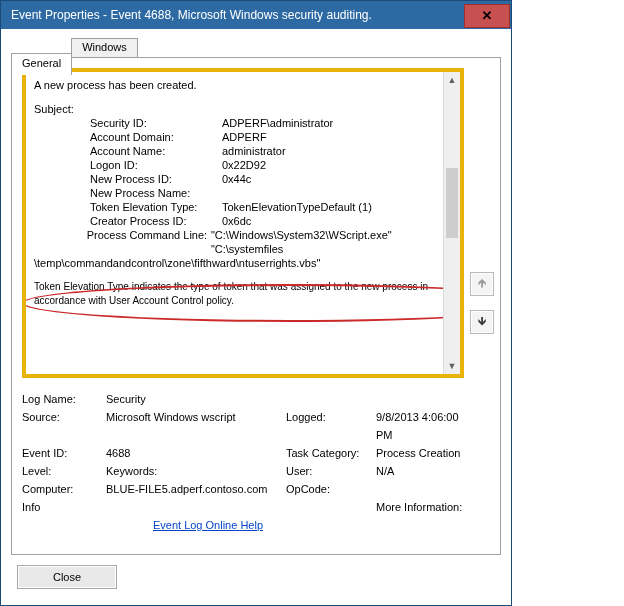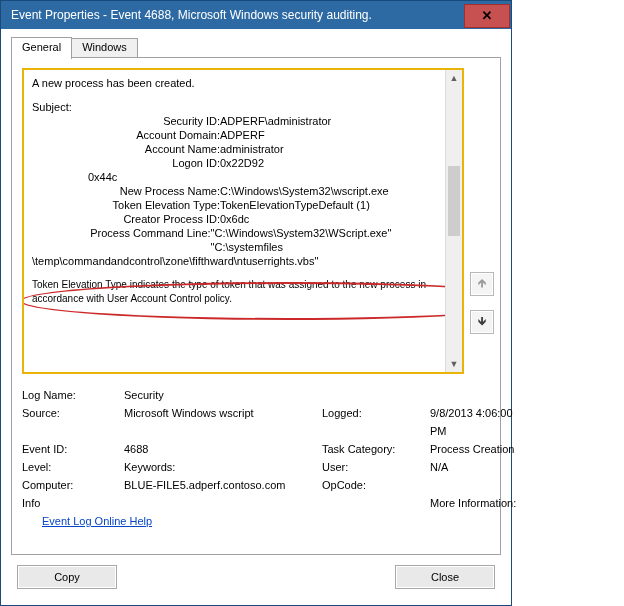--- a/index.html
+++ b/index.html
@@ -65,34 +65,34 @@
     border-bottom: none;
     background: #f0f0f0;
     margin-right: -1px;
     position: relative;
     top: 1px;
     color: #000;
   }
   .tab.active {
     background: #fff;
     z-index: 2;
-    top: 0;
+    top: 16px;
     padding-top: 3px;
     height: 18px;
   }
   .panel {
     border: 1px solid #a0a0a0;
     flex: 1;
     padding: 10px 36px 10px 10px;
     display: flex;
     flex-direction: column;
     position: relative;
   }
   .detail-area {
-    border: 2px solid #eab308;
+    border: 4px solid #eab308;
     height: 288px;
     padding: 6px 8px 8px 8px;
     font-size: 11px;
     line-height: 14px;
     color: #000;
     position: relative;
     overflow: hidden;
   }
   .scrollbar {
     position: absolute;
@@ -116,41 +116,41 @@
     left: 2px;
     right: 2px;
     top: 96px;
     height: 70px;
     background: #cdcdcd;
   }
   .det-line { white-space: pre; }
   .kv-row { display: flex; }
   .kv-indent { width: 56px; display: inline-block; }
   .kv-label { display: inline-block; }
-  .kv-label.w130 { width: 132px; text-align: right; }
+  .kv-label.w130 { width: 132px; }
   .kv-val { display: inline-block; }
   .section-hdr { margin-top: 10px; }
   .cmdline-highlight {
     position: absolute;
     border: 2px solid #cc2a2a;
     border-radius: 50% / 50%;
     pointer-events: none;
   }
   .footer-text {
     margin-top: 10px;
     font-size: 10px;
     line-height: 14px;
   }
   .meta-grid {
     margin-top: 12px;
     font-size: 11px;
     line-height: 18px;
     display: grid;
     grid-template-columns: 82px 178px 88px auto;
-    column-gap: 20px;
+    column-gap: 2px;
   }
   .meta-label { color: #000; }
   .link {
     color: #0645c8;
     text-decoration: underline;
     cursor: pointer;
   }
   .side-btn {
     position: absolute;
     right: 6px;
@@ -228,26 +228,26 @@
         </div>
         <div class="kv-row">
           <span class="kv-indent"></span>
           <span class="kv-label w130">Logon ID:</span>
           <span class="kv-val">0x22D92</span>
         </div>
 
 
         <div class="kv-row">
           <span class="kv-indent"></span>
+          <span class="kv-label w130">New Process ID:</span>
           <span class="kv-val">0x44c</span>
         </div>
         <div class="kv-row">
           <span class="kv-indent"></span>
           <span class="kv-label w130">New Process Name:</span>
-          <span class="kv-val">C:\Windows\System32\wscript.exe</span>
         </div>
         <div class="kv-row">
           <span class="kv-indent"></span>
           <span class="kv-label w130">Token Elevation Type:</span>
           <span class="kv-val">TokenElevationTypeDefault (1)</span>
         </div>
         <div class="kv-row">
           <span class="kv-indent"></span>
           <span class="kv-label w130">Creator Process ID:</span>
           <span class="kv-val">0x6dc</span>
@@ -291,33 +291,32 @@
 
         <div class="meta-label">User:</div>
         <div>N/A</div>
         <div class="meta-label">Computer:</div>
         <div>BLUE-FILE5.adperf.contoso.com</div>
 
         <div class="meta-label">OpCode:</div>
         <div style="grid-column: span 3;">Info</div>
 
         <div class="meta-label" style="grid-column: span 1; white-space:nowrap; width:100px;">More Information:</div>
-        <div style="grid-column: span 3; padding-left:20px;">
+        <div style="grid-column: span 3; padding-left:20px;text-align:center;">
           <span class="link">Event Log Online Help</span>
         </div>
       </div>
 
       <div class="side-btn up">
         <span>🡹</span>
       </div>
       <div class="side-btn down">
         <span>🡻</span>
       </div>
 
     </div>
 
     <div class="button-bar">
-      <div class="btn">Copy</div>
       <div class="btn">Close</div>
     </div>
 
   </div>
 </div>
 
 </body></html>

